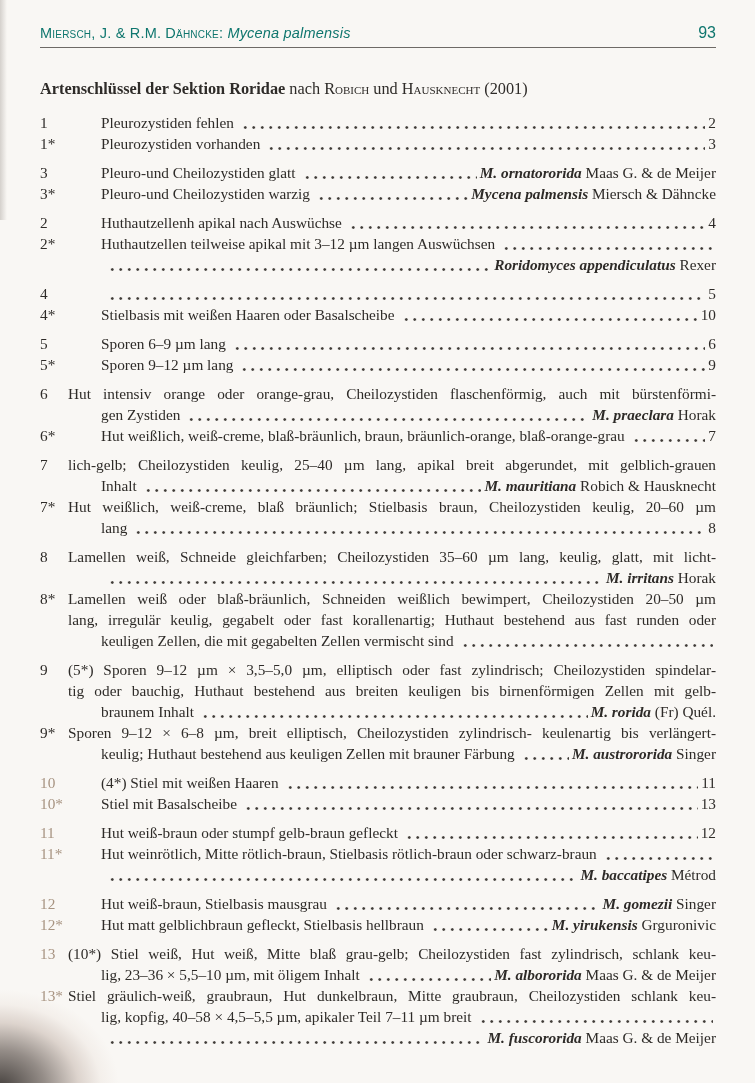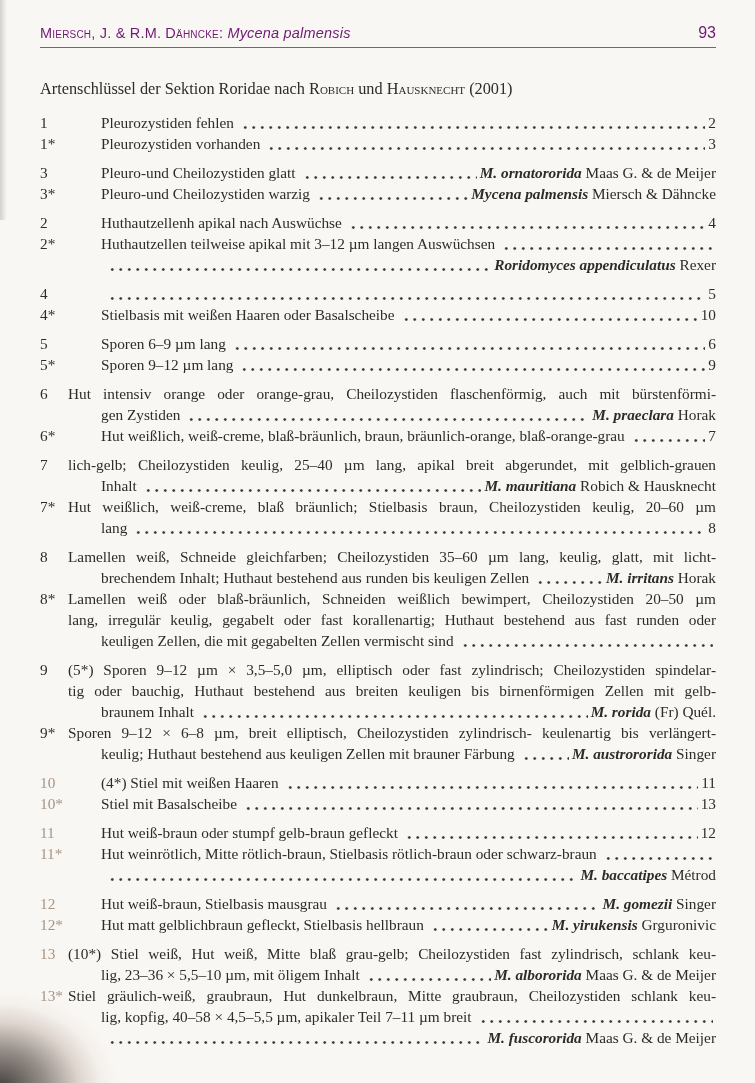--- a/index.html
+++ b/index.html
@@ -13,30 +13,30 @@
   }
   .page {
     position:absolute; inset:0;
     padding:24px 39px 0 40px;
     box-sizing:border-box;
   }
   
   .header {
     display:flex; justify-content:space-between; align-items:baseline;
     font-family:"Liberation Sans", sans-serif;
-    font-size:14.5px; color:#701a75;
+    font-size:14.5px; color:#0f766e;
   }
   .authors { font-variant:small-caps; letter-spacing:.2px; }
   .authors .it { font-style:italic; font-variant:normal; }
   .pagenum { font-size:16px; }
   .rule { border:0; border-bottom:1.4px solid #6e6a66; margin:5px 0 0 0; }
 
   
   .title { margin-top:31px; font-size:16.3px; }
-  .title .b { font-weight:normal; }
+  .title .b { font-weight:bold; }
   .sc { font-variant:small-caps; }
 
   
   .key { margin-top:13px; }
   .entry {
     position:relative; padding-left:28px;
     font-size:15.3px; line-height:21px;
   }
   .entry.gs { margin-top:8px; }
   .num { position:absolute; left:0; top:0; }
@@ -229,21 +229,20 @@
             <span class="leader"></span>
             <span class="target">8</span>
           </div>
         </div>
       </div>
       <div class="entry gs">
         <span class="num">8</span>
         <div class="lines">
           <div class="line-full"><span class="t">Lamellen weiß, Schneide gleichfarben; Cheilozystiden 35–60 µm lang, keulig, glatt, mit licht-</span></div>
           <div class="line-leader">
-            <span class="t">brechendem Inhalt; Huthaut bestehend aus runden bis keuligen Zellen</span>
             <span class="leader"></span>
             <span class="ref"><span class="sp">M. irritans</span> <span class="au">Horak</span></span>
           </div>
         </div>
       </div>
       <div class="entry">
         <span class="num">8*</span>
         <div class="lines">
           <div class="line-full"><span class="t">Lamellen weiß oder blaß-bräunlich, Schneiden weißlich bewimpert, Cheilozystiden 20–50 µm</span></div>
           <div class="line-full"><span class="t">lang, irregulär keulig, gegabelt oder fast korallenartig; Huthaut bestehend aus fast runden oder</span></div>

